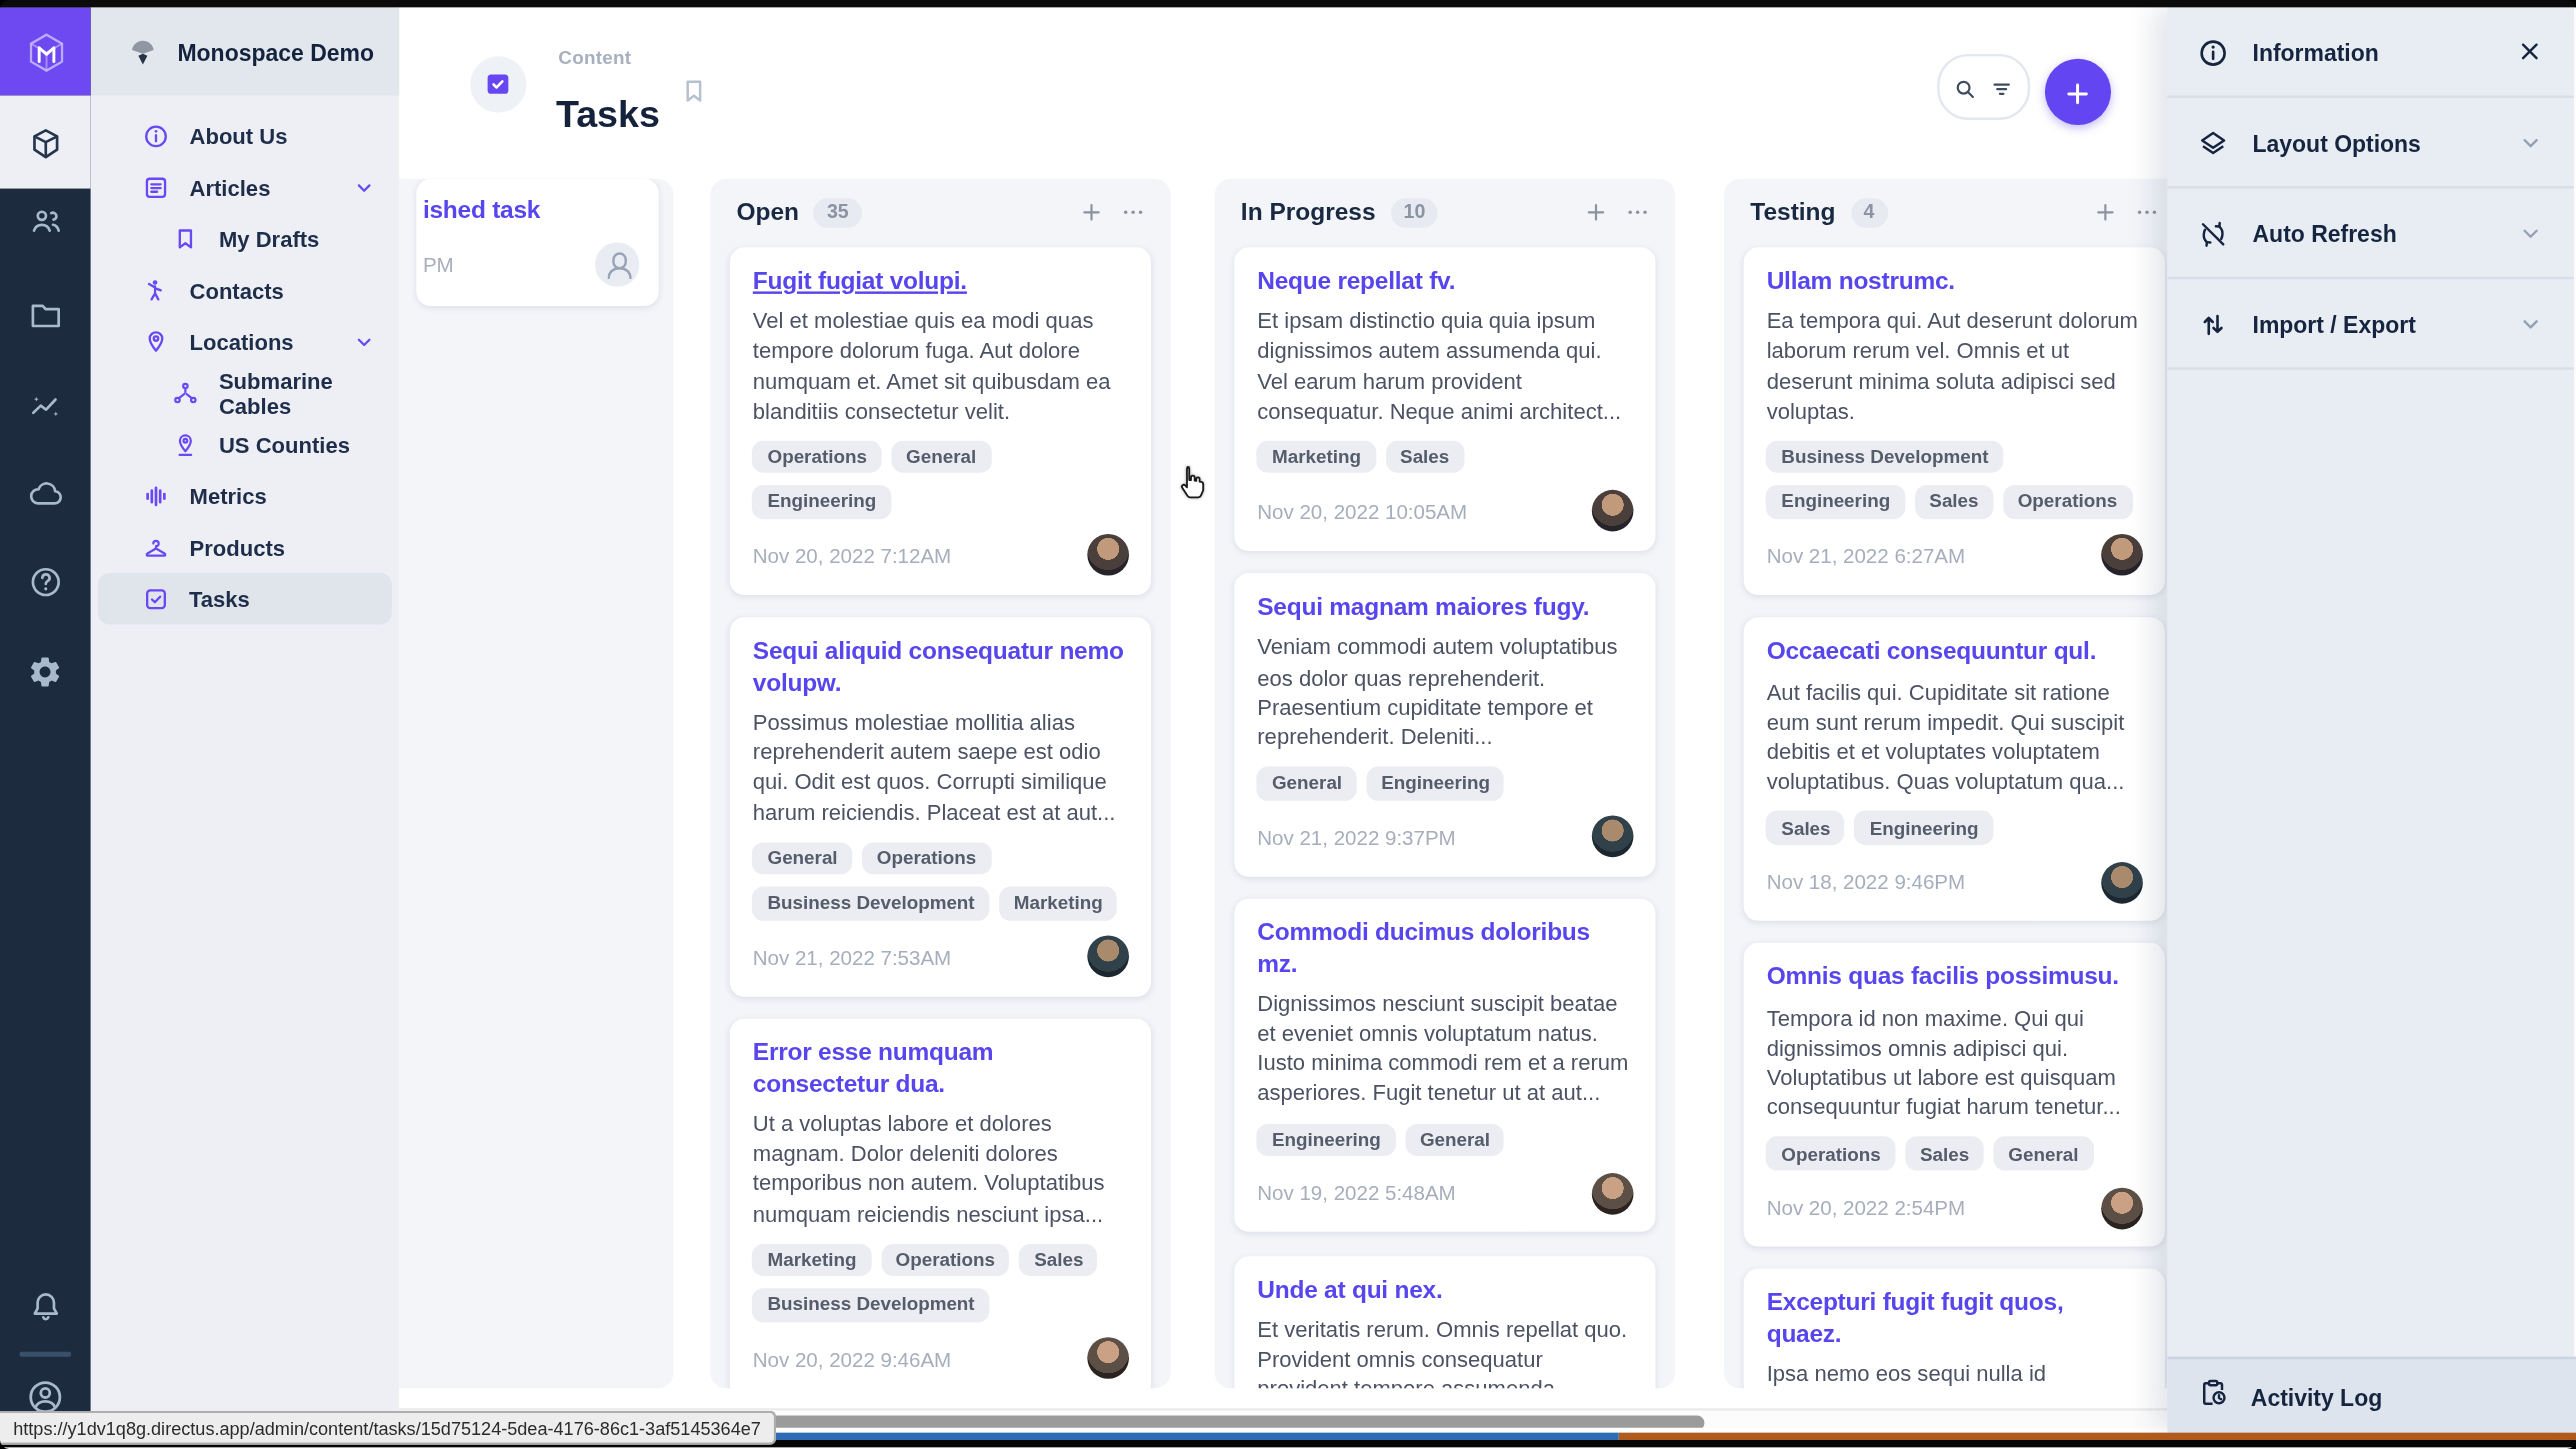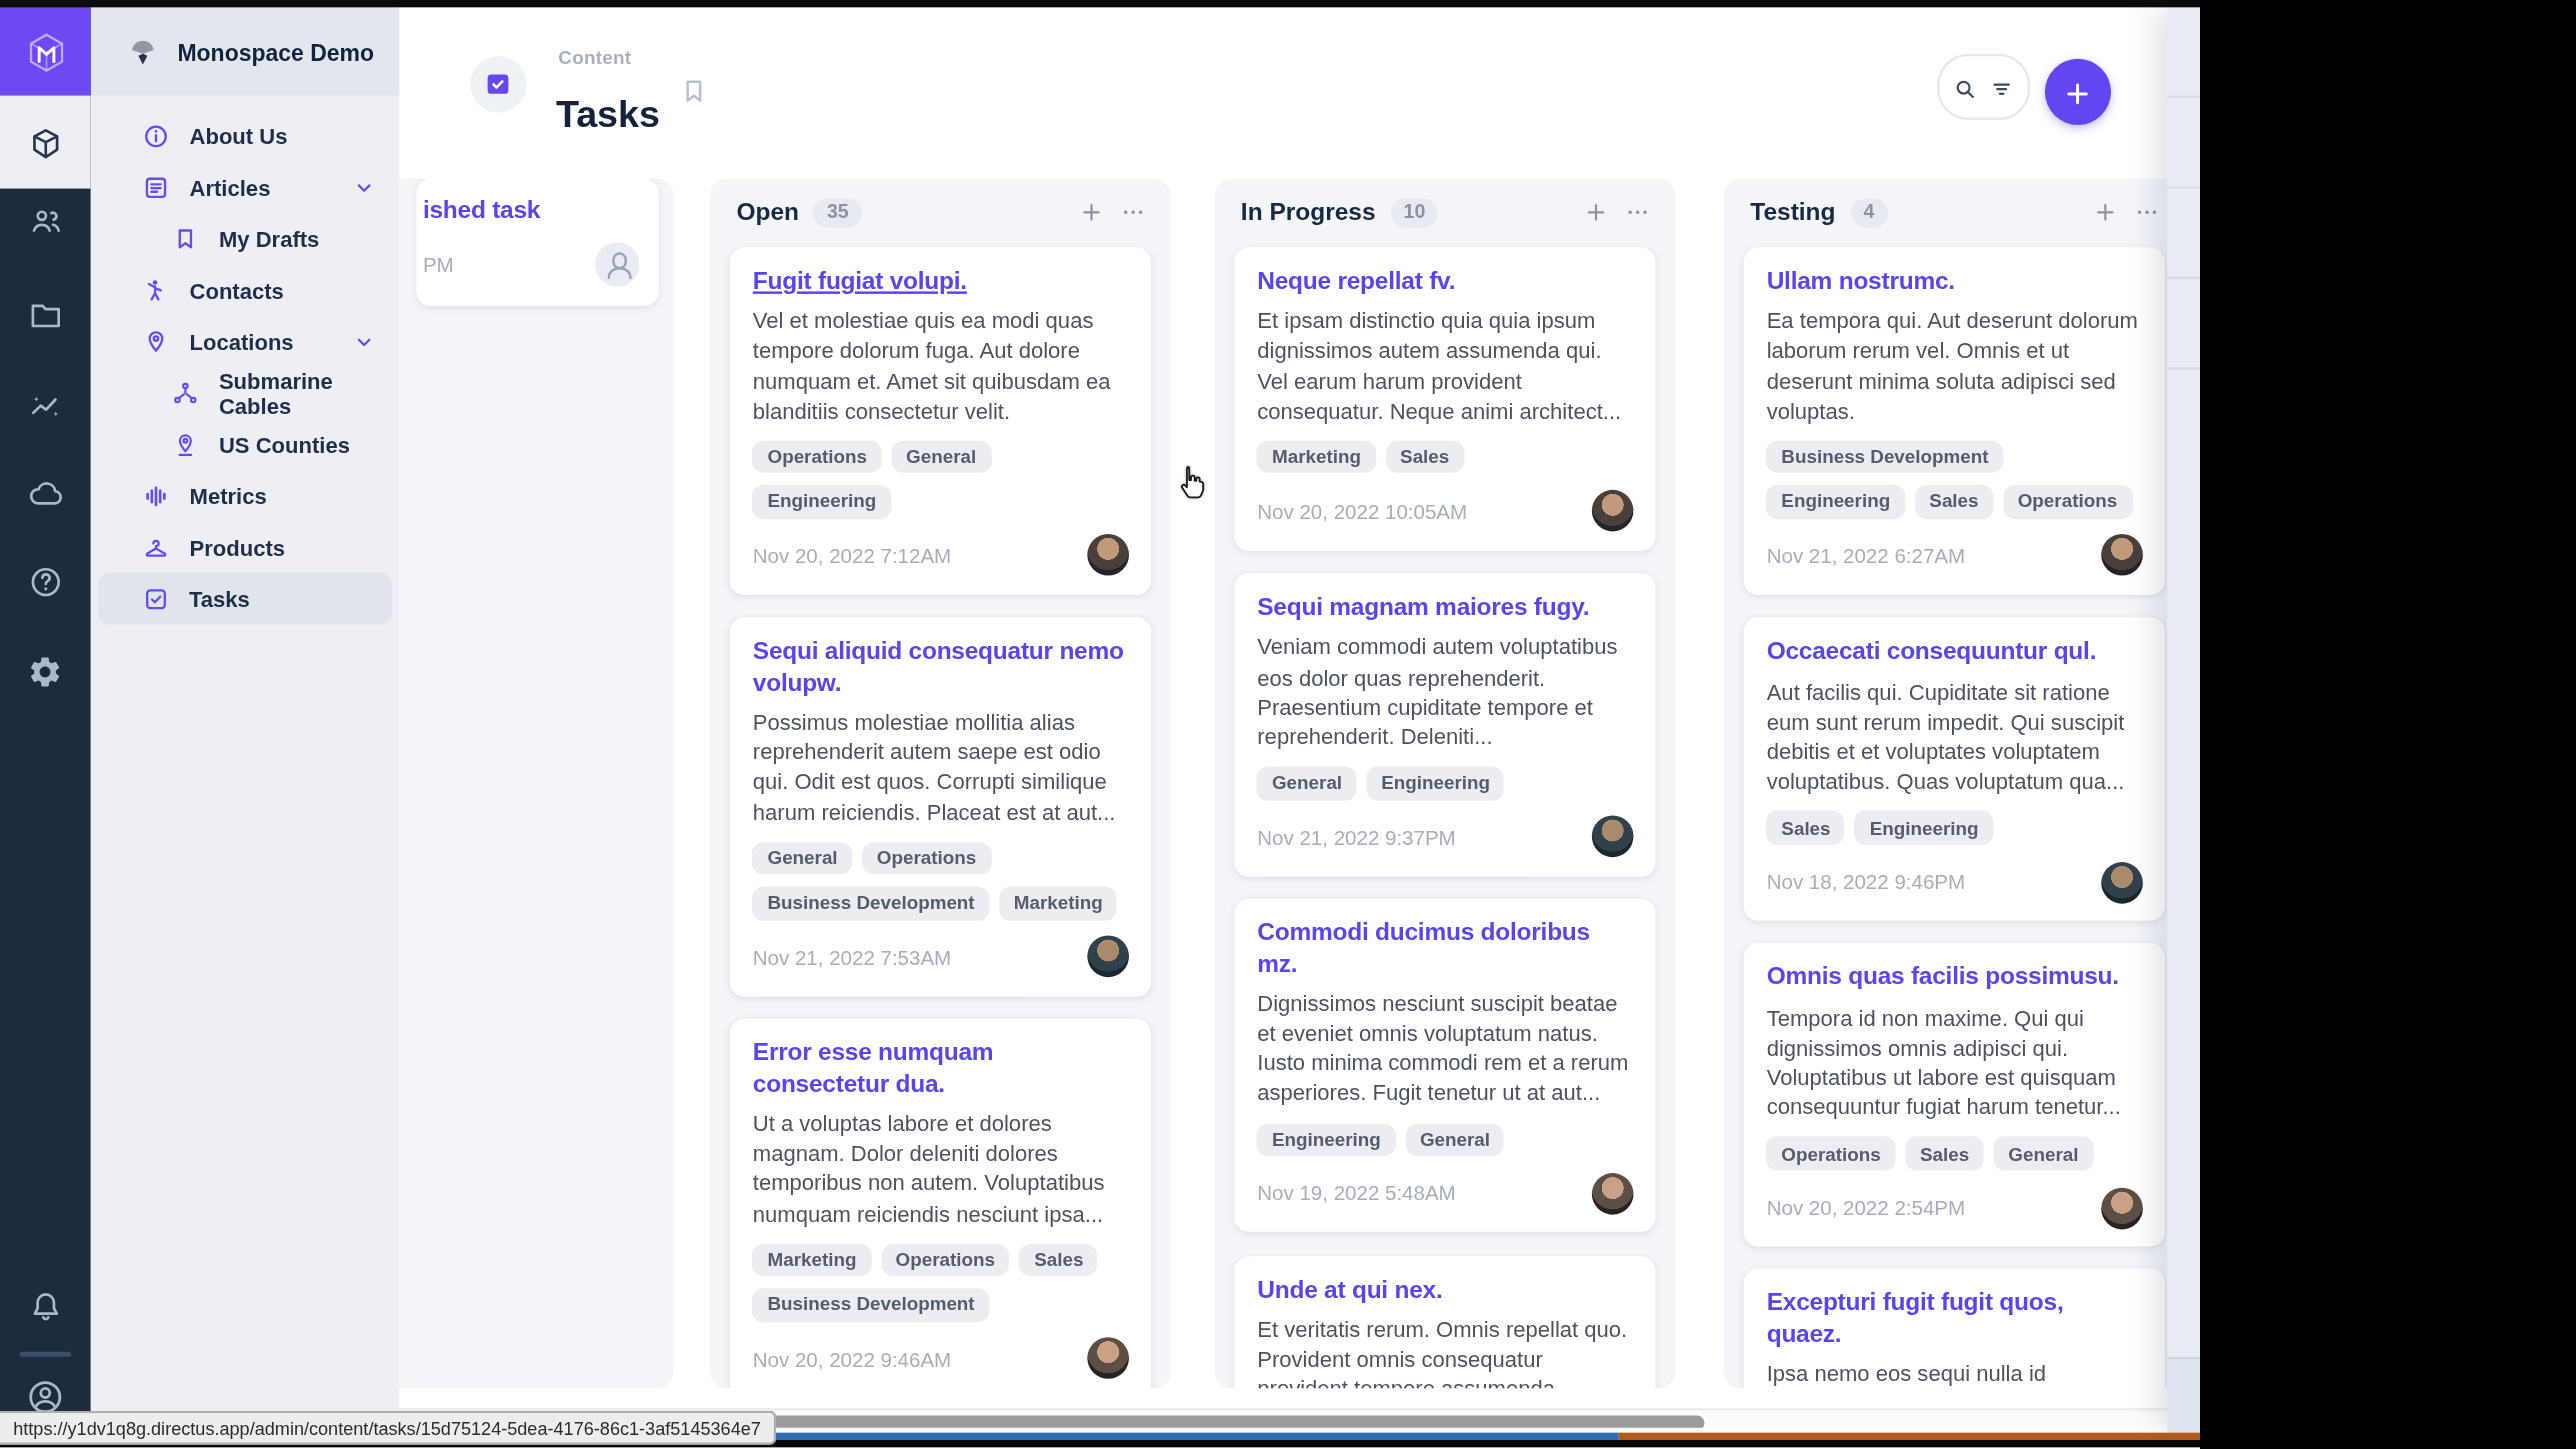--- a/index.html
+++ b/index.html
@@ -1,16 +1,16 @@
 <!DOCTYPE html>
 <html style="font-size:10.7px"><head>
 <meta charset="utf-8">
 <style>
   html,body{margin:0;padding:0;background:#000;}
-  .viewport{width:2200px;height:1449px;overflow:hidden;position:relative;background:#000;}
+  .viewport{width:2576px;height:1449px;overflow:hidden;position:relative;background:#000;border-radius:9px;}
   .stage{width:1052px;height:592px;transform:scale(2.44898);transform-origin:0 0;position:relative;
          font-family:"Liberation Sans","DejaVu Sans",sans-serif;background:#fff;}
   .abs{position:absolute;}
   button{font-family:inherit;background:none;border:none;padding:0;cursor:pointer;}
 
   
   .topbar{left:0;top:0;width:1052px;height:3.4px;background:#0b0b0b;z-index:60;}
   .progressbar{left:0;top:585px;width:1052px;height:3.4px;z-index:62;}
   .prog-played{position:absolute;left:0;top:0;height:3.4px;width:661px;background:#2e6cb5;}
   .prog-remaining{position:absolute;left:661px;top:0;height:3.4px;width:391px;background:#b05a1c;}

